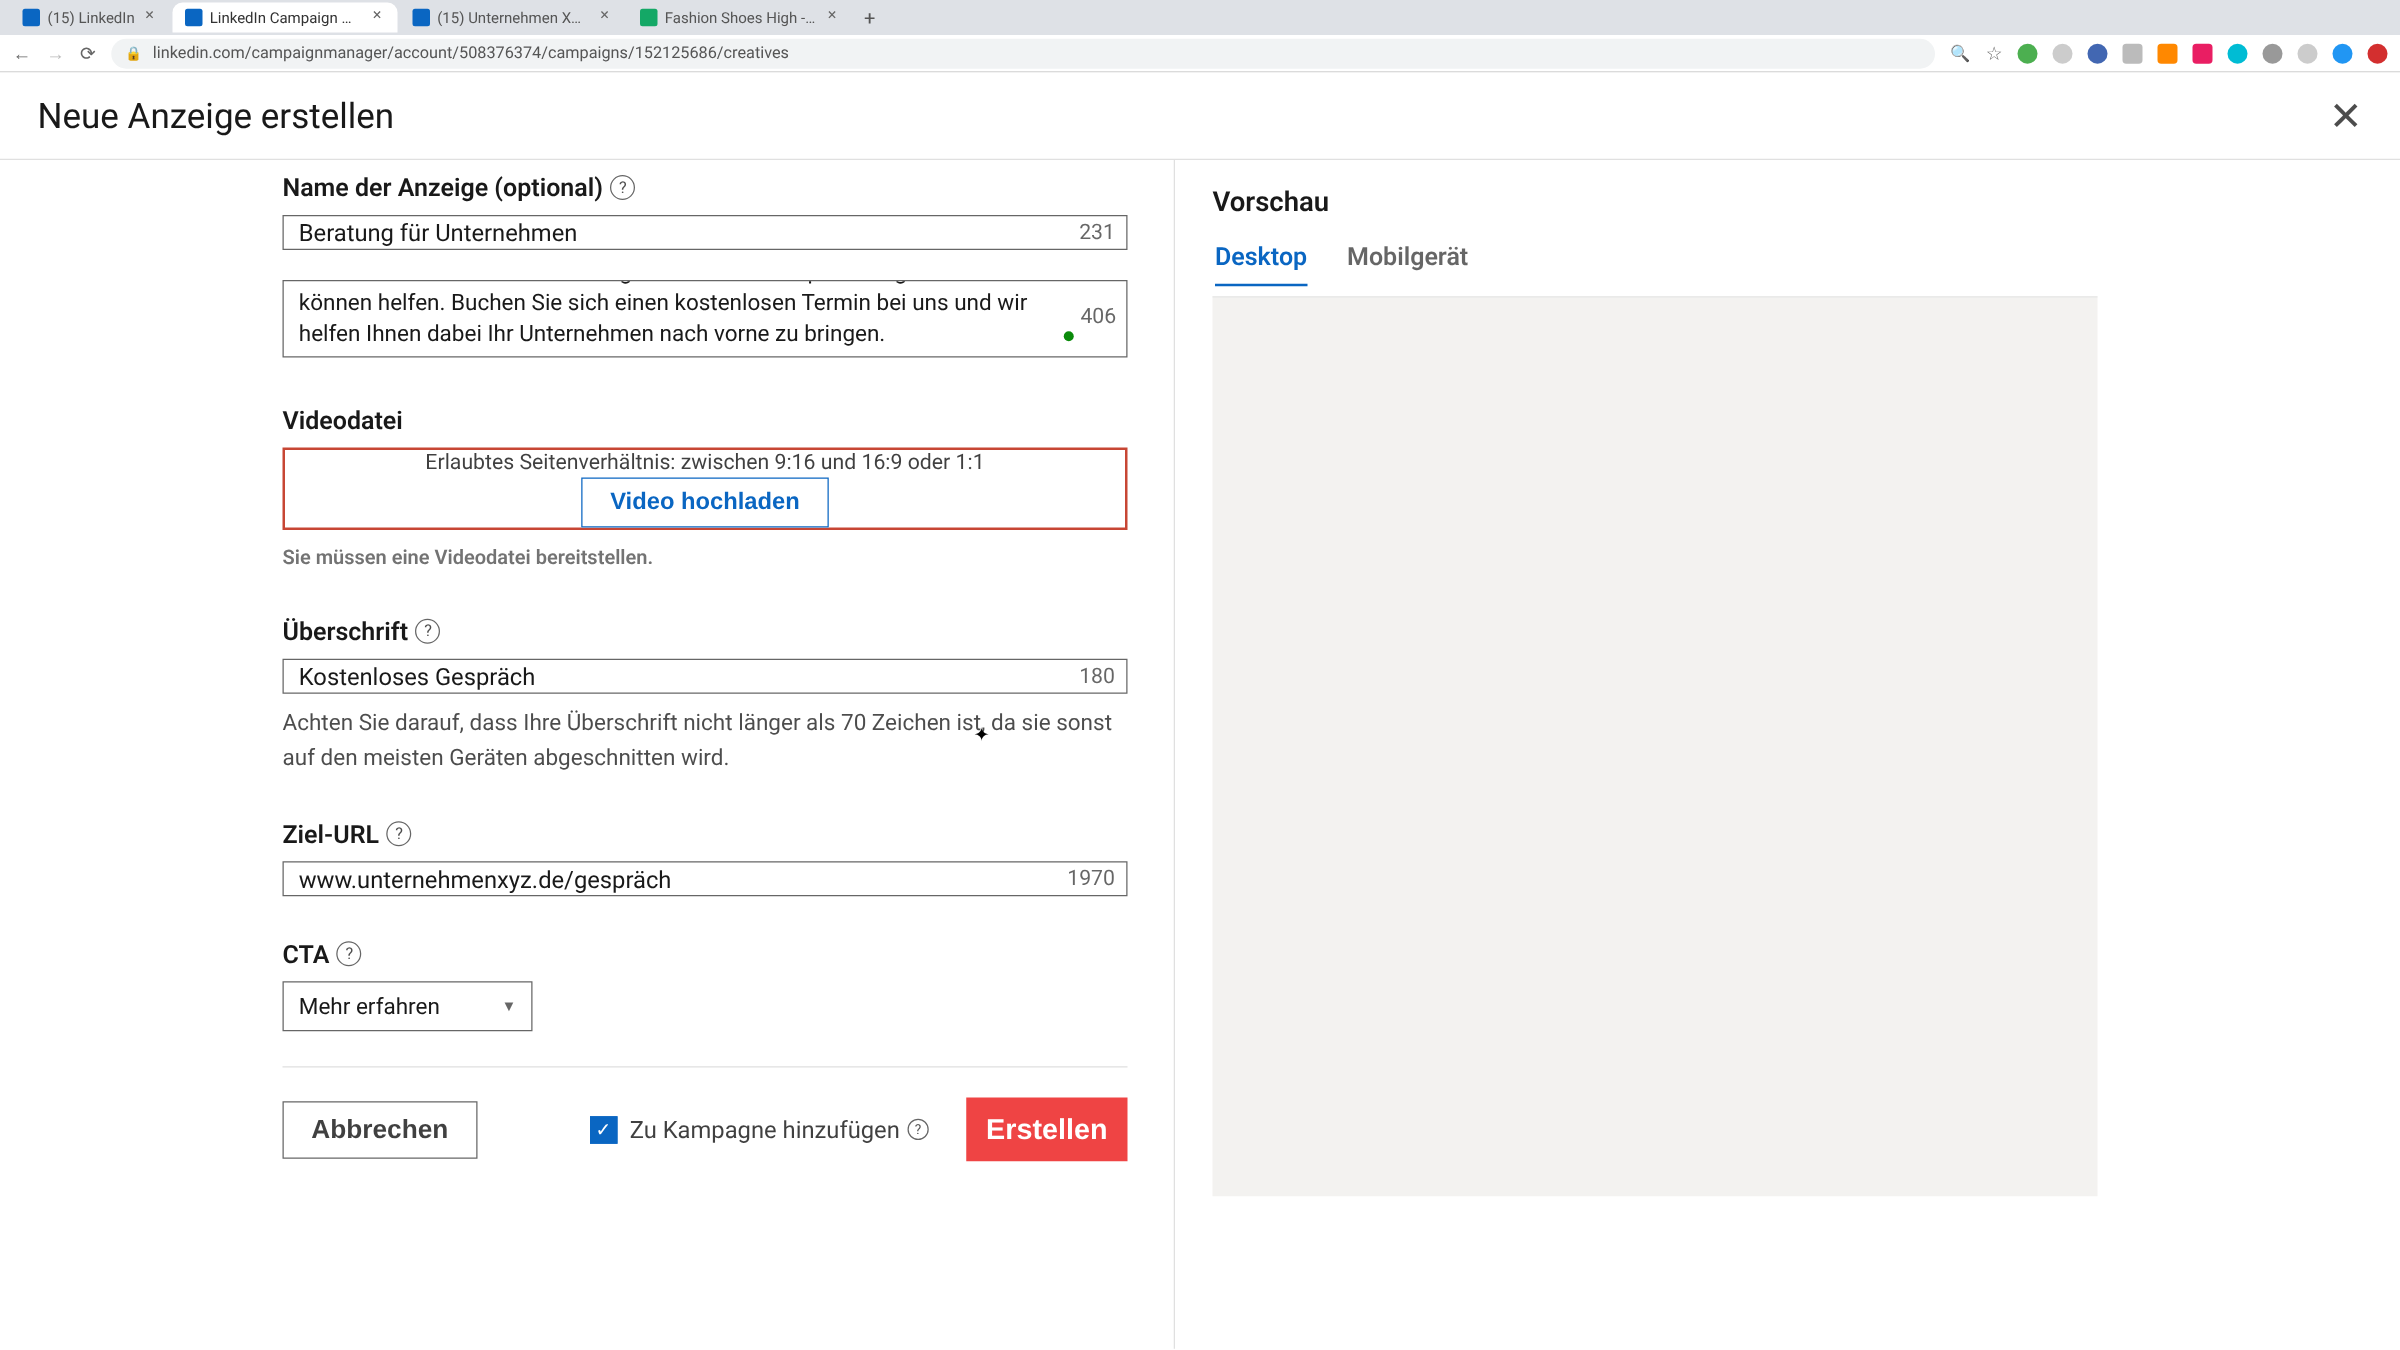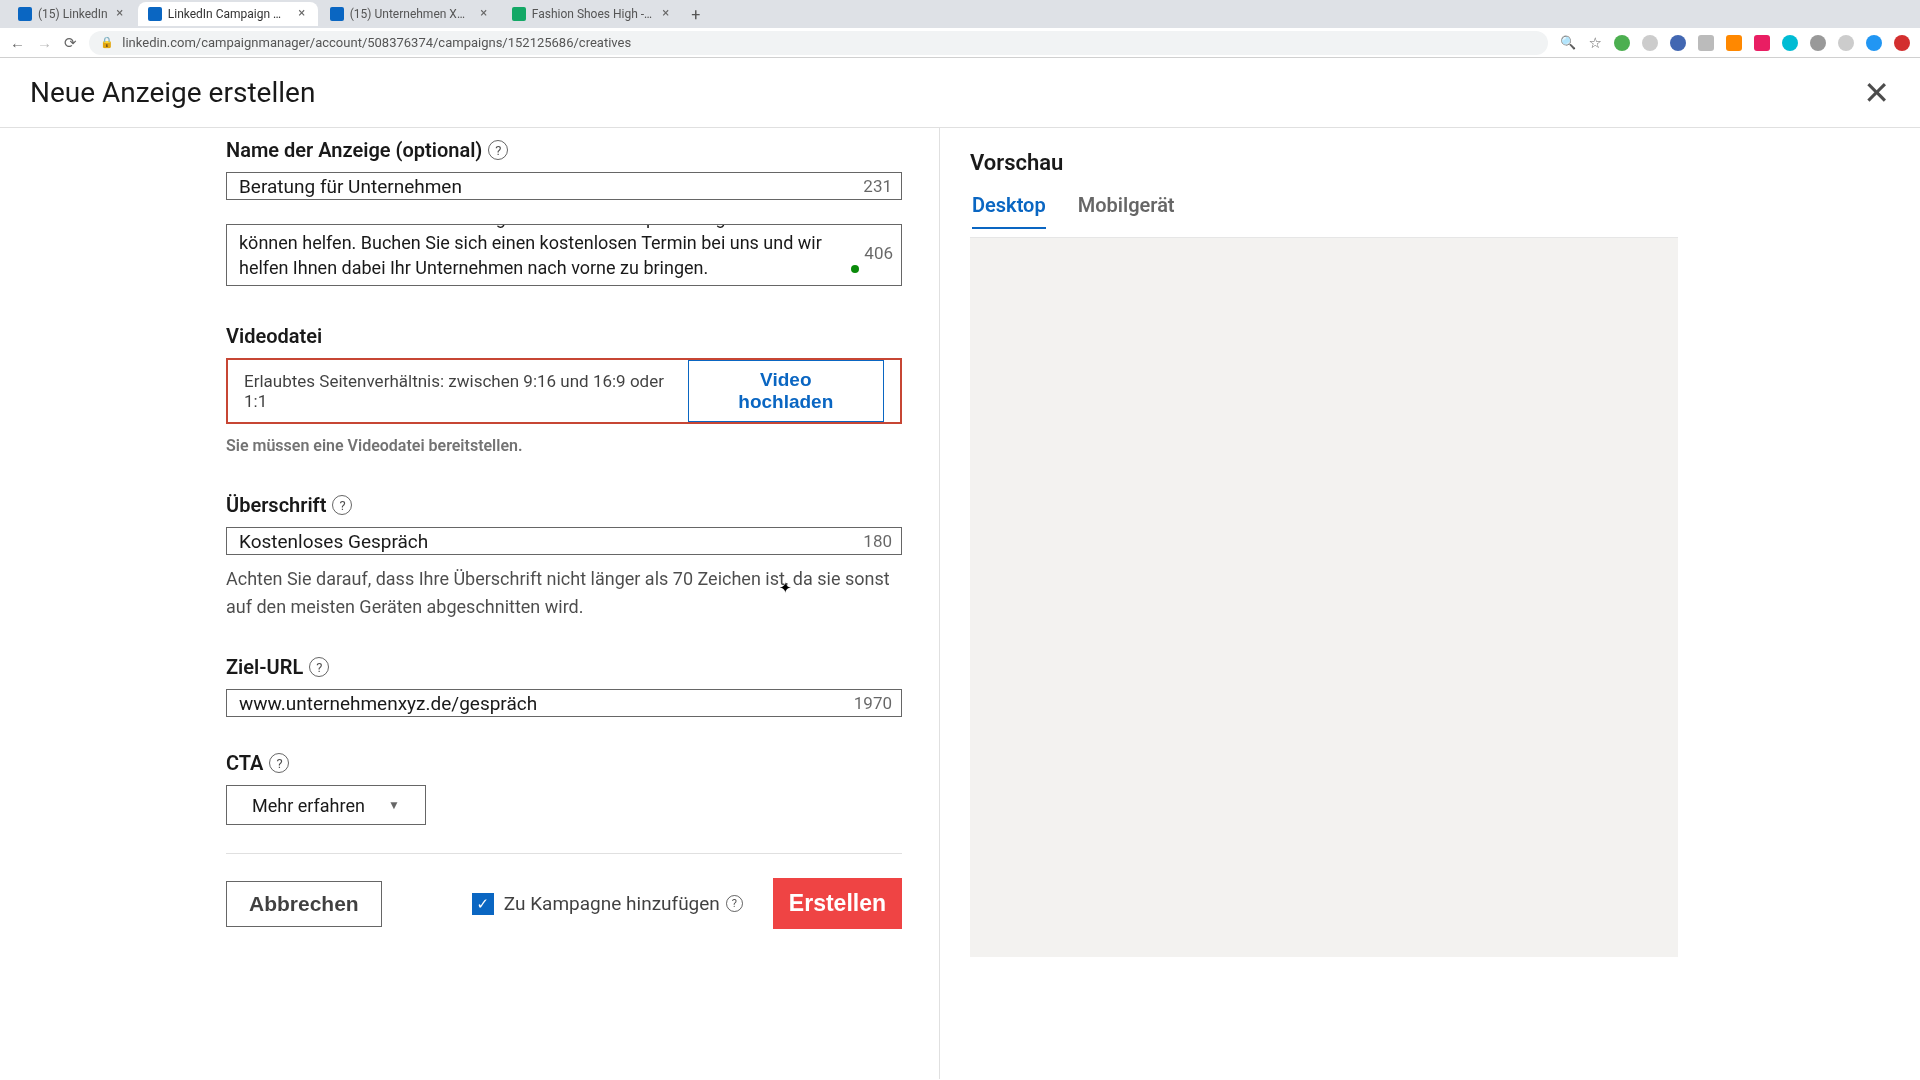--- a/index.html
+++ b/index.html
@@ -39,28 +39,28 @@
 
 .text-input-wrap { position: relative; width: 676px; }
 .text-input { width: 100%; height: 28px; border: 1px solid rgba(0,0,0,0.6); padding: 0 60px 0 12px; font-size: 19px; color: rgba(0,0,0,0.9); font-family: inherit; }
 .char-count { position: absolute; right: 10px; top: 50%; transform: translateY(-50%); font-size: 17px; color: rgba(0,0,0,0.6); }
 
 .textarea-wrap { position: relative; width: 676px; border: 1px solid rgba(0,0,0,0.6); height: 62px; overflow: hidden; }
 .textarea-inner { padding: 0 58px 6px 12px; font-size: 18px; line-height: 25px; color: rgba(0,0,0,0.9); overflow: hidden; margin-top: -20px; }
 .ta-count { position: absolute; right: 8px; top: 18px; font-size: 17px; color: rgba(0,0,0,0.6); margin-left: 28px; }
 .green-dot { position: absolute; right: 42px; top: 40px; width: 8px; height: 8px; background: #0a8a0a; border-radius: 50%; }
 
-.video-box { width: 676px; border: 2px solid #c74634; height: 66px; display: flex; align-items: center; justify-content: space-between; padding: 0 16px; }
+.video-box { width: 676px; border: 2px solid #c74634; height: 66px; display: flex; align-items: center; justify-content: space-between; padding: 0 16px; flex-direction: column; }
 .video-hint { font-size: 17px; color: rgba(0,0,0,0.75); }
 .upload-btn { border: 1.5px solid #0a66c2; color: #0a66c2; background: #fff; font-size: 19px; font-weight: 600; padding: 8px 22px; cursor: pointer; }
 .video-error { color: #737373; font-size: 16px; font-weight: 600; margin-top: 12px; }
 
 .hint-text { font-size: 18px; color: rgba(0,0,0,0.7); line-height: 28px; margin-top: 10px; width: 676px; }
 
-.select-wrap { width: 200px; border: 1px solid rgba(0,0,0,0.6); height: 40px; display: flex; align-items: center; justify-content: space-between; padding: 0 25px; cursor: pointer; }
+.select-wrap { width: 200px; border: 1px solid rgba(0,0,0,0.6); height: 40px; display: flex; align-items: center; justify-content: space-between; padding: 0 12px; cursor: pointer; }
 .select-val { font-size: 18px; color: rgba(0,0,0,0.9); }
 .select-arrow { font-size: 12px; color: rgba(0,0,0,0.6); }
 
 .divider-line { border-top: 1px solid #e0e0e0; width: 676px; margin: 28px 0 24px; }
 
 .footer-row { display: flex; align-items: center; gap: 30px; width: 676px; }
 .cancel-btn { border: 1px solid rgba(0,0,0,0.6); background: #fff; font-size: 21px; font-weight: 600; color: rgba(0,0,0,0.75); padding: 10px 22px; cursor: pointer; }
 .spacer { flex: 1; }
 .chk-wrap { display: flex; align-items: center; gap: 10px; }
 .chk-box { width: 22px; height: 22px; border: 2px solid #0a66c2; background: #0a66c2; display: flex; align-items: center; justify-content: center; color: #fff; font-size: 15px; cursor: pointer; }

